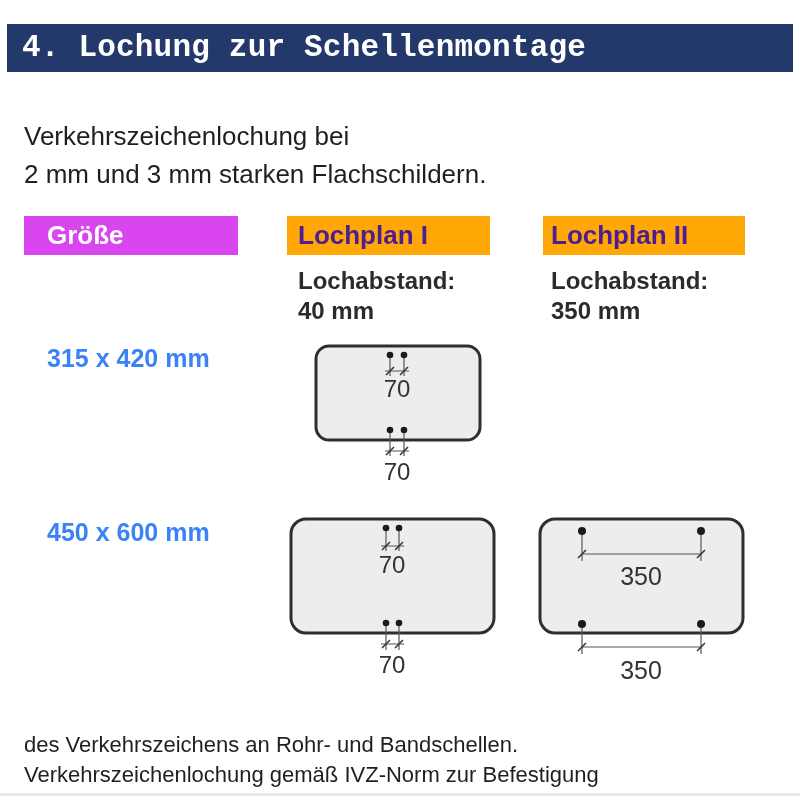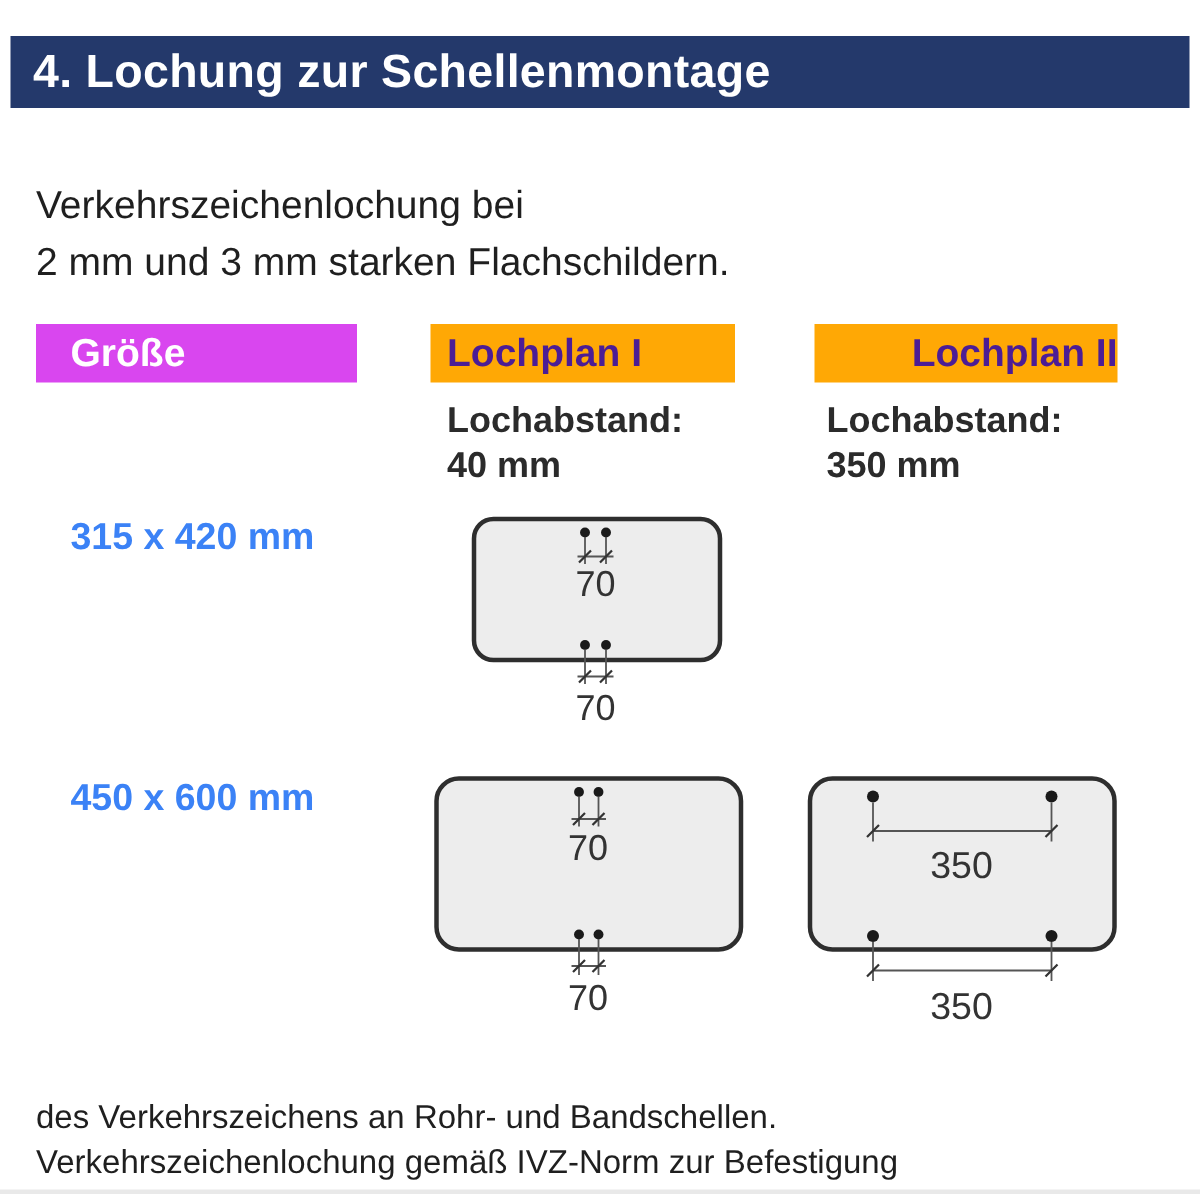--- a/index.html
+++ b/index.html
@@ -6,36 +6,36 @@
   body{
     width:800px;height:800px;position:relative;background:#ffffff;
     font-family:"Liberation Sans","DejaVu Sans",sans-serif;
     color:#262626;overflow:hidden;
   }
   .abs{position:absolute;}
   .header-bar{
     left:7px;top:24px;width:771px;height:48px;
     background:#24396B;color:#ffffff;
     font-size:31px;font-weight:bold;line-height:48px;
-    padding-left:15px;letter-spacing:0.2px;
+    padding-left:15px;letter-spacing:0.2px;font-family:Liberation Mono, monospace;
   }
   .intro{
     left:24px;top:117px;font-size:26px;line-height:38px;color:#1f1f1f;
   }
   .col-head{
     top:216px;height:39px;font-weight:bold;font-size:26px;line-height:39px;
   }
   .size-head{
     left:24px;width:191px;background:#d946ef;color:#ffffff;padding-left:23px;
   }
   .plan-head{
     background:#FFA805;color:#4c1d95;
   }
   .plan1-head{left:287px;width:192px;padding-left:11px;}
-  .plan2-head{left:543px;width:194px;padding-left:8px;text-align:right;}
+  .plan2-head{left:543px;width:194px;padding-left:8px;}
   .sub{
     top:266px;font-size:24px;font-weight:bold;line-height:30px;color:#2b2b2b;
   }
   .sub1{left:298px;}
   .sub2{left:551px;}
   .row-label{
     left:47px;font-size:25px;font-weight:bold;color:#3b82f6;line-height:28px;
   }
   .row1-label{top:344px;}
   .row2-label{top:518px;}

